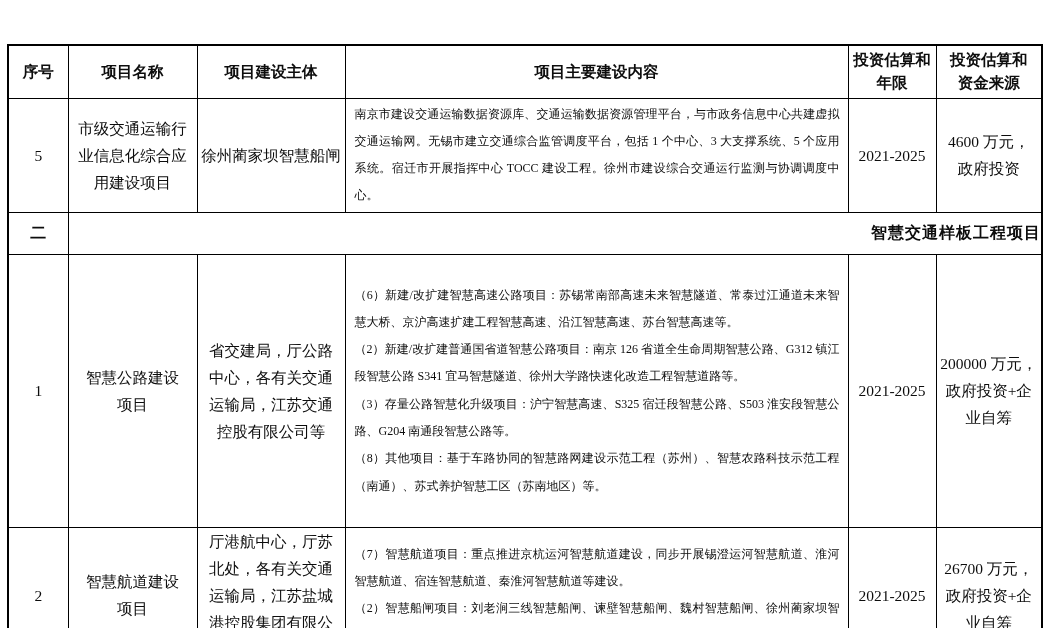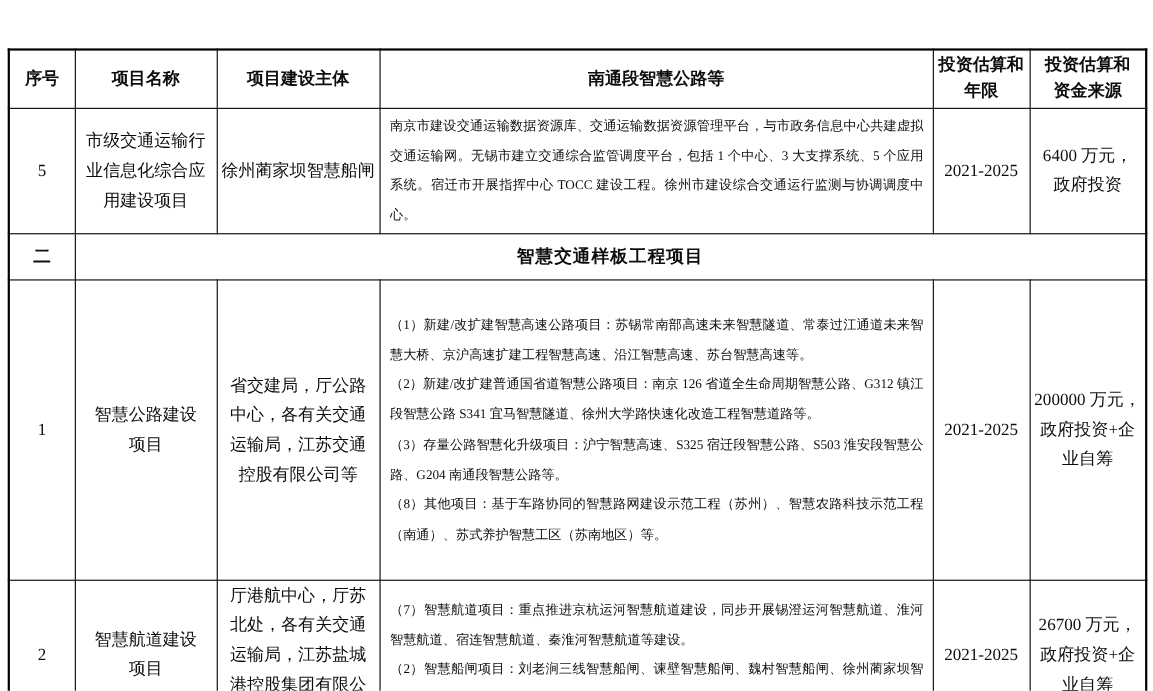--- a/index.html
+++ b/index.html
@@ -55,77 +55,77 @@
   }
   td.c-content {
     padding: 2px 8px 2px 9px;
     font-size: 12px;
     line-height: 27.3px;
     text-align: justify;
   }
   td.c-content p { margin: 0; }
 
   td.section-seq   { font-weight: 700; font-size: 16px; text-align: center; }
-  td.section-title { font-weight: 700; font-size: 16px; text-align: center; letter-spacing: 1px; }
+  td.section-title { font-weight: 700; font-size: 16px; text-align: right; letter-spacing: 1px; }
 </style>
 </head>
 <body>
 
 <div class="doc">
   <table class="tbl">
     <colgroup>
       <col class="c1">
         <col class="c2">
         <col class="c3">
         <col class="c4">
         <col class="c5">
         <col class="c6">
     </colgroup>
     <thead>
       <tr>
         <th>序号</th>
         <th>项目名称</th>
         <th>项目建设主体</th>
-        <th>南通段智慧公路等</th>
+        <th>项目主要建设内容</th>
         <th>投资估算和
 年限</th>
         <th>投资估算和
 资金来源</th>
       </tr>
     </thead>
     <tbody>
       <tr class="r-five">
         <td class="center-cell">5</td>
         <td class="center-cell">市级交通运输行
 业信息化综合应
 用建设项目</td>
         <td class="center-cell">徐州蔺家坝智慧船闸</td>
         <td class="c-content">
           <p>南京市建设交通运输数据资源库、交通运输数据资源管理平台，与市政务信息中心共建虚拟交通运输网。无锡市建立交通综合监管调度平台，包括 1 个中心、3 大支撑系统、5 个应用系统。宿迁市开展指挥中心 TOCC 建设工程。徐州市建设综合交通运行监测与协调调度中心。</p>
         </td>
         <td class="center-cell">2021-2025</td>
-        <td class="center-cell">6400 万元，
+        <td class="center-cell">4600 万元，
 政府投资</td>
       </tr>
 
       <tr class="r-section">
         <td class="section-seq">二</td>
         <td class="section-title" colspan="5">智慧交通样板工程项目</td>
       </tr>
 
       <tr class="r-one">
         <td class="center-cell">1</td>
         <td class="center-cell">智慧公路建设
 项目</td>
         <td class="center-cell">省交建局，厅公路
 中心，各有关交通
 运输局，江苏交通
 控股有限公司等</td>
         <td class="c-content">
-          <p>（1）新建/改扩建智慧高速公路项目：苏锡常南部高速未来智慧隧道、常泰过江通道未来智慧大桥、京沪高速扩建工程智慧高速、沿江智慧高速、苏台智慧高速等。</p>
+          <p>（6）新建/改扩建智慧高速公路项目：苏锡常南部高速未来智慧隧道、常泰过江通道未来智慧大桥、京沪高速扩建工程智慧高速、沿江智慧高速、苏台智慧高速等。</p>
           <p>（2）新建/改扩建普通国省道智慧公路项目：南京 126 省道全生命周期智慧公路、G312 镇江段智慧公路 S341 宜马智慧隧道、徐州大学路快速化改造工程智慧道路等。</p>
           <p>（3）存量公路智慧化升级项目：沪宁智慧高速、S325 宿迁段智慧公路、S503 淮安段智慧公路、G204 南通段智慧公路等。</p>
           <p>（8）其他项目：基于车路协同的智慧路网建设示范工程（苏州）、智慧农路科技示范工程（南通）、苏式养护智慧工区（苏南地区）等。</p>
         </td>
         <td class="center-cell">2021-2025</td>
         <td class="center-cell">200000 万元，
 政府投资+企
 业自筹</td>
       </tr>
 

